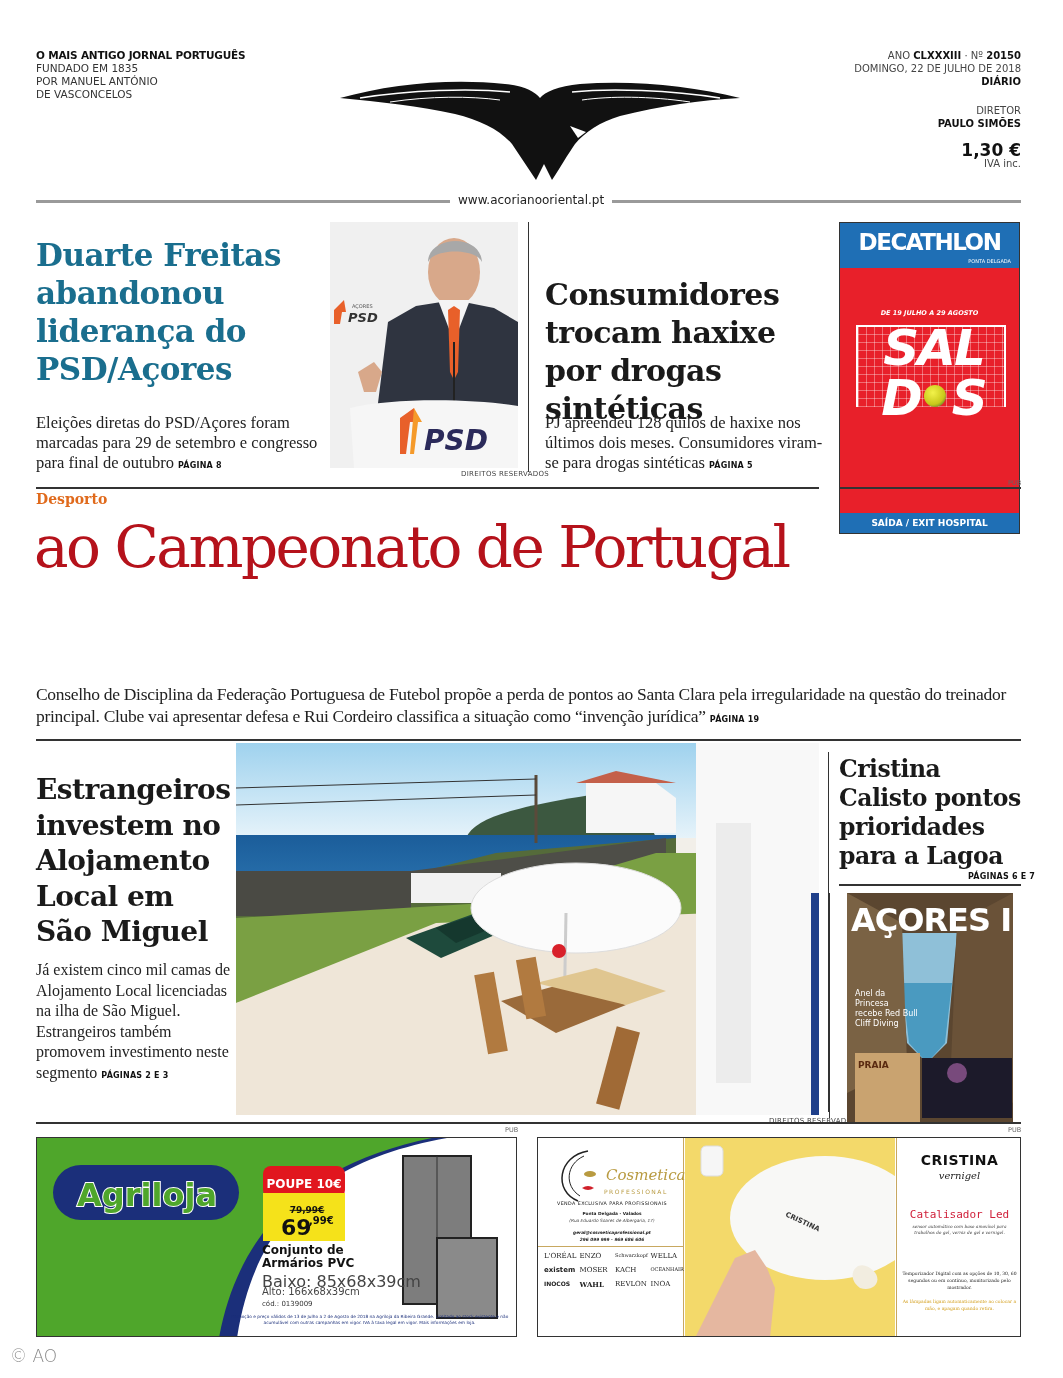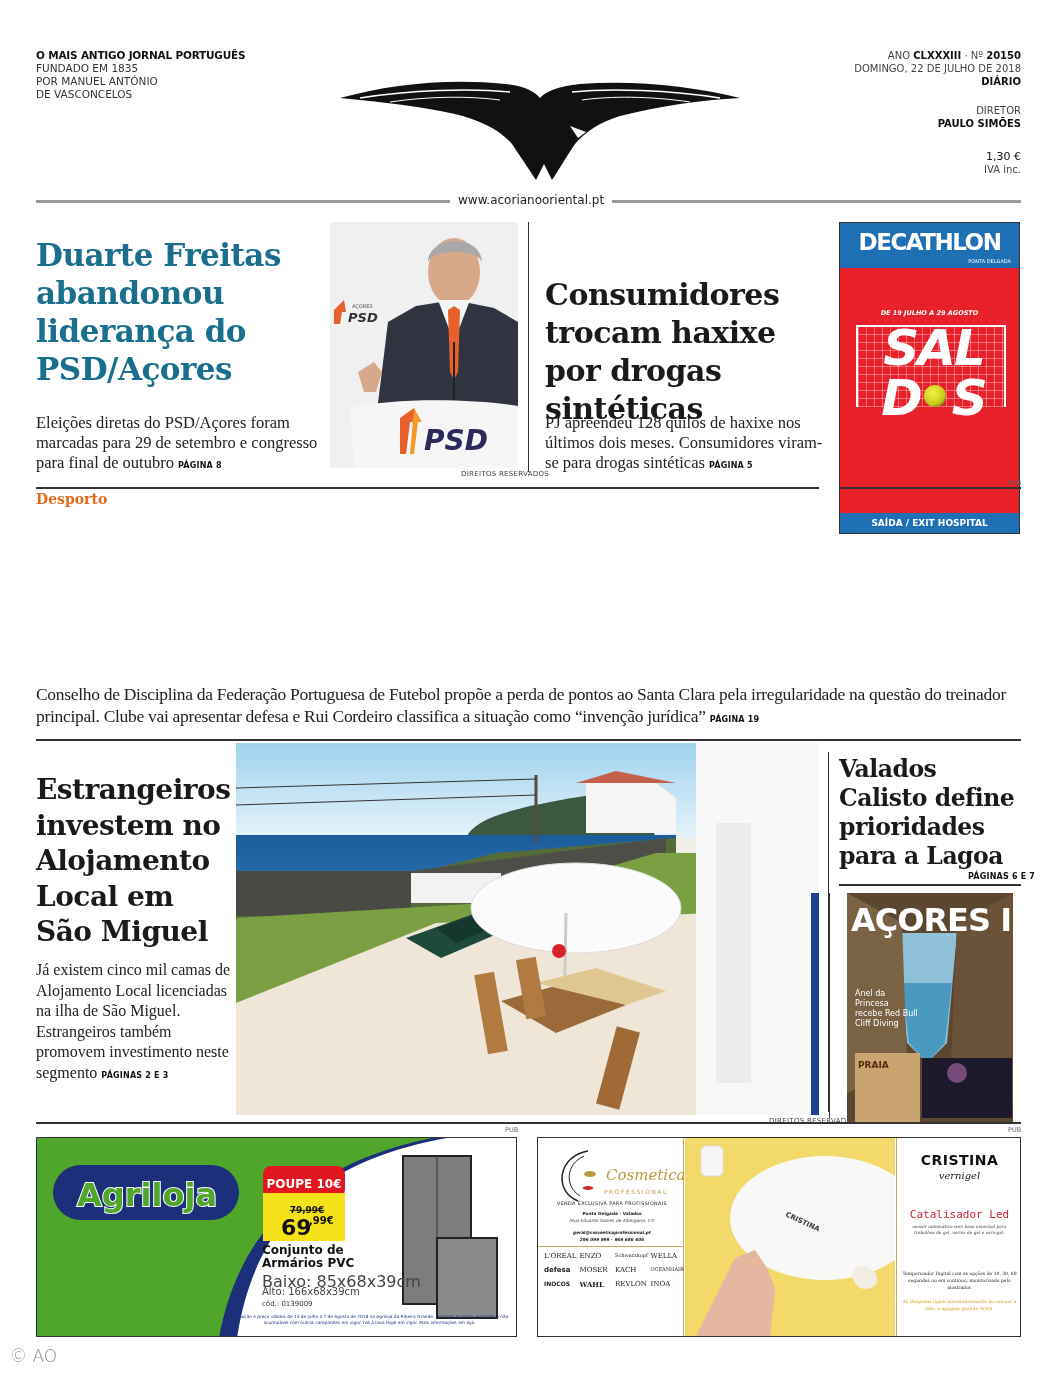--- a/index.html
+++ b/index.html
@@ -6,21 +6,21 @@
   html, body { width: 1063px; height: 1378px; background: #ffffff; overflow: hidden; }
   body { position: relative; font-family: "Liberation Sans", sans-serif; color: #1a1a1a; }
   .abs { position: absolute; }
 
   
   .mh-left { left: 36px; top: 49px; font-family: "DejaVu Sans", sans-serif; font-size: 10.5px; line-height: 13px; color: #333; }
   .mh-left .tag { font-weight: bold; color: #111; letter-spacing: -0.2px; }
   .mh-right { right: 42px; top: 49px; text-align: right; font-family: "DejaVu Sans", sans-serif; font-size: 10px; line-height: 13px; color: #444; }
   .mh-right b { color: #111; }
   .mh-right .dir-label { margin-top: 16px; }
-  .mh-right .price { margin-top: 20px; font-weight: normal; font-size: 11px; color: #111; }
+  .mh-right .price { margin-top: 14px; font-weight: bold; font-size: 17px; color: #111; }
   .logo { left: 120px; top: 40px; width: 815px; height: 150px; }
   .logo-text { position: absolute; left: 0; top: 50px; width: 815px; text-align: center;
     font-family: "DejaVu Serif", serif; font-weight: bold; font-size: 86px; letter-spacing: -3px; color: #111;
     text-shadow: 5px 5px 0 #bdbdbd; line-height: 100px; }
   .eagle { position: absolute; left: 210px; top: 0; width: 420px; height: 150px; }
   .url-rule { left: 36px; top: 200px; width: 985px; height: 3px; background: #9a9a9a; }
   .url { left: 450px; top: 193px; background: #fff; padding: 0 8px; font-size: 12px; color: #222; font-family: "DejaVu Sans", sans-serif; }
 
   
   .head-blue { left: 36px; top: 236px; width: 280px; font-family: "DejaVu Serif", serif; font-weight: bold; font-size: 31px; line-height: 38px; color: #1a6e8e; letter-spacing: -0.5px; }
@@ -155,20 +155,21 @@
   <div class="deca-ball"></div>
   <div class="deca-bottom">SAÍDA / EXIT HOSPITAL</div>
 </div>
 <div class="abs pub" style="left:1008px; top:479px;">PUB</div>
 
 <div class="abs rule" style="left:36px; top:487px; width:783px;"></div>
 <div class="abs rule" style="left:839px; top:487px; width:182px;"></div>
 
 <div class="abs kicker">Desporto</div>
 <div class="abs main-head">
+  <div>ao Campeonato de Portugal</div>
 </div>
 <div class="abs main-deck">
   <span>Conselho de Disciplina da Federação Portuguesa de Futebol propõe a perda de pontos ao Santa Clara pela irregularidade na questão do treinador principal. Clube vai apresentar defesa e Rui Cordeiro classifica a situação como “invenção jurídica”</span>
   <span class="pg">PÁGINA 19</span>
 </div>
 <div class="abs rule" style="left:36px; top:739px; width:985px;"></div>
 
 <div class="abs head-black estr-head">Estrangeiros investem no Alojamento Local em São Miguel</div>
 <div class="abs deck estr-deck">
   <span>Já existem cinco mil camas de Alojamento Local licenciadas na ilha de São Miguel. Estrangeiros também promovem investimento neste segmento</span>
@@ -216,21 +217,21 @@
     <circle cx="323" cy="208" r="7" fill="#d8202a"></circle>
 
     <rect x="460" y="0" width="123" height="372" fill="#f8f8f8"></rect>
     <rect x="480" y="80" width="35" height="260" fill="#ececec"></rect>
     <rect x="575" y="150" width="8" height="222" fill="#1f3f8a"></rect>
   </svg>
 </div>
 <div class="abs photo-credit" style="left:748px; top:1117px;">DIREITOS RESERVADOS</div>
 <div class="abs vrule" style="left:828px; top:752px; height:360px;"></div>
 
-<div class="abs head-black cris-head">Valados Calisto define prioridades para a Lagoa</div>
+<div class="abs head-black cris-head">Cristina Calisto pontos prioridades para a Lagoa</div>
 <div class="abs pg" style="left:968px; top:872px;">PÁGINAS 6 E 7</div>
 <div class="abs rule" style="left:839px; top:884px; width:182px;"></div>
 
 <div class="abs acores">
   <svg width="166" height="230" viewBox="0 0 166 230">
     <rect width="166" height="230" fill="#5b4630"></rect>
     <path d="M50 40 L110 40 L100 150 L80 170 L60 150 Z" fill="#8fc0d8"></path>
     <path d="M55 90 L105 90 L98 150 L80 170 L62 150 Z" fill="#4a9ac0"></path>
     <path d="M0 0 L55 30 L60 170 L0 200 Z" fill="#7a6244"></path>
     <path d="M166 0 L110 30 L104 170 L166 210 Z" fill="#6a5238"></path>
@@ -290,21 +291,21 @@
     <div class="abs" style="left:4px; top:73px; width:140px; text-align:center; font-family:'DejaVu Sans',sans-serif; font-weight:bold; font-size:4.3px; color:#222;">Ponta Delgada - Valados</div>
     <div class="abs" style="left:4px; top:80px; width:140px; text-align:center; font-family:'DejaVu Sans',sans-serif; font-style:italic; font-size:4.3px; color:#444;">(Rua Eduardo Soares de Albergaria, 17)</div>
     <div class="abs" style="left:4px; top:92px; width:140px; text-align:center; font-family:'DejaVu Sans',sans-serif; font-style:italic; font-weight:bold; font-size:4.3px; color:#222;">geral@cosmeticaprofessional.pt</div>
     <div class="abs" style="left:4px; top:99px; width:140px; text-align:center; font-family:'DejaVu Sans',sans-serif; font-style:italic; font-weight:bold; font-size:4.3px; color:#222;">296 099 999 - 969 686 606</div>
     <div class="abs" style="left:0; top:108px; width:146px; height:1px; background:#c8a860;"></div>
     <div class="abs" style="left:6px; top:114px; width:140px; display:grid; grid-template-columns:repeat(4, 1fr); gap:6px 2px; font-family:'DejaVu Serif',serif; font-size:7px; color:#222;">
       <span>L'ORÉAL</span>
       <span>ENZO</span>
       <span style="font-size:5px;">Schwarzkopf</span>
       <span>WELLA</span>
-      <span style="font-family:'DejaVu Sans',sans-serif; font-weight:bold;">defesa</span>
+      <span style="font-family:'DejaVu Sans',sans-serif; font-weight:bold;">existem</span>
       <span>MOSER</span>
       <span>KACH</span>
       <span style="font-size:5px;">OCEANHAIR</span>
       <span style="font-family:'DejaVu Sans',sans-serif; font-weight:bold; font-size:6px;">INOCOS</span>
       <span style="font-weight:bold;">WAHL</span>
       <span>REVLON</span>
       <span>INOA</span>
     </div>
   </div>
   <div class="abs" style="left:147px; top:0; width:210px; height:100%; background:#f3d96a;">

